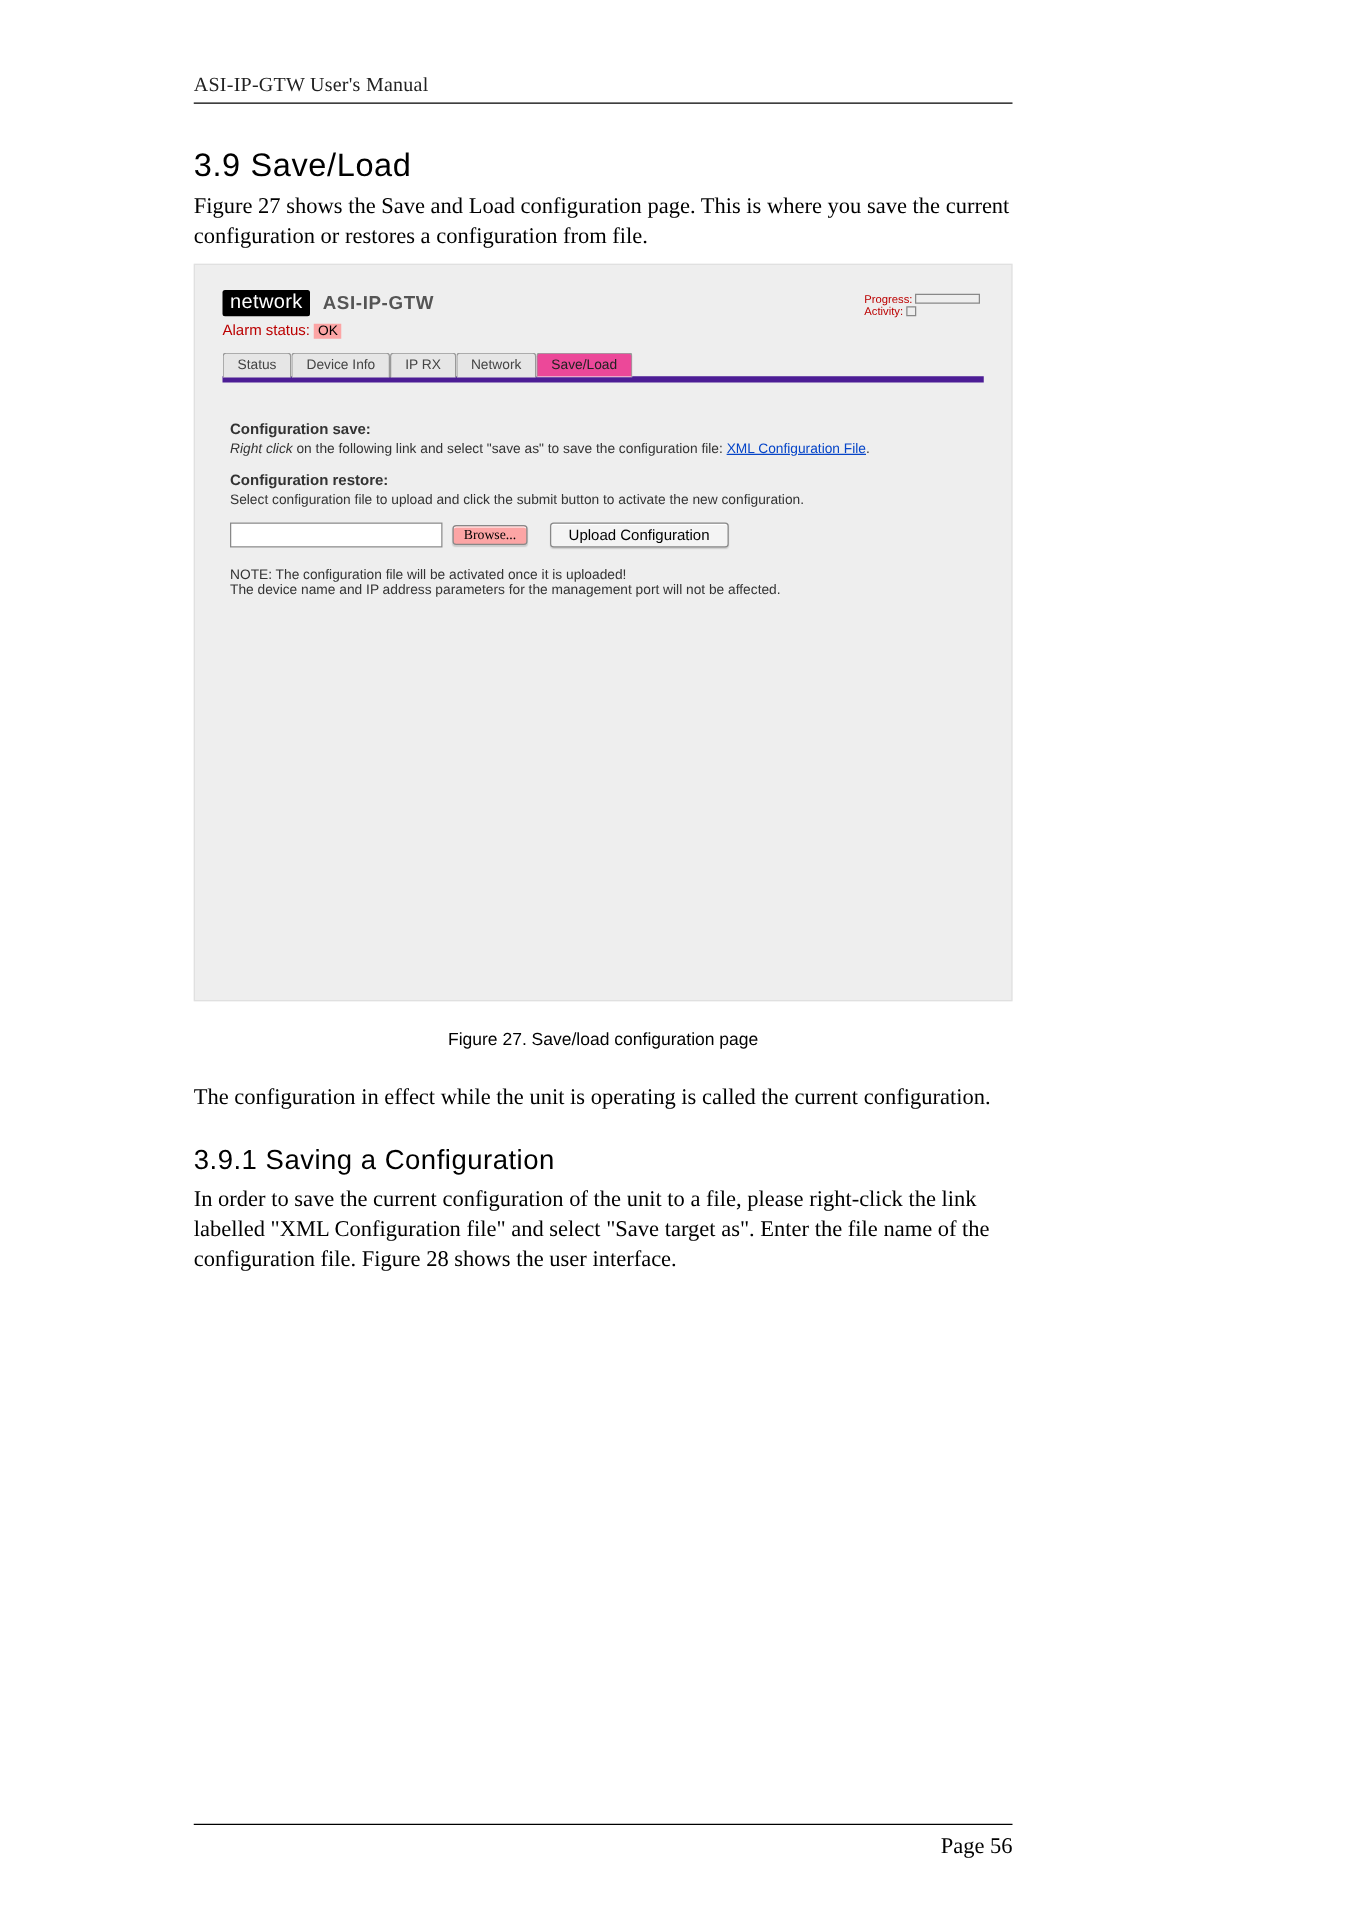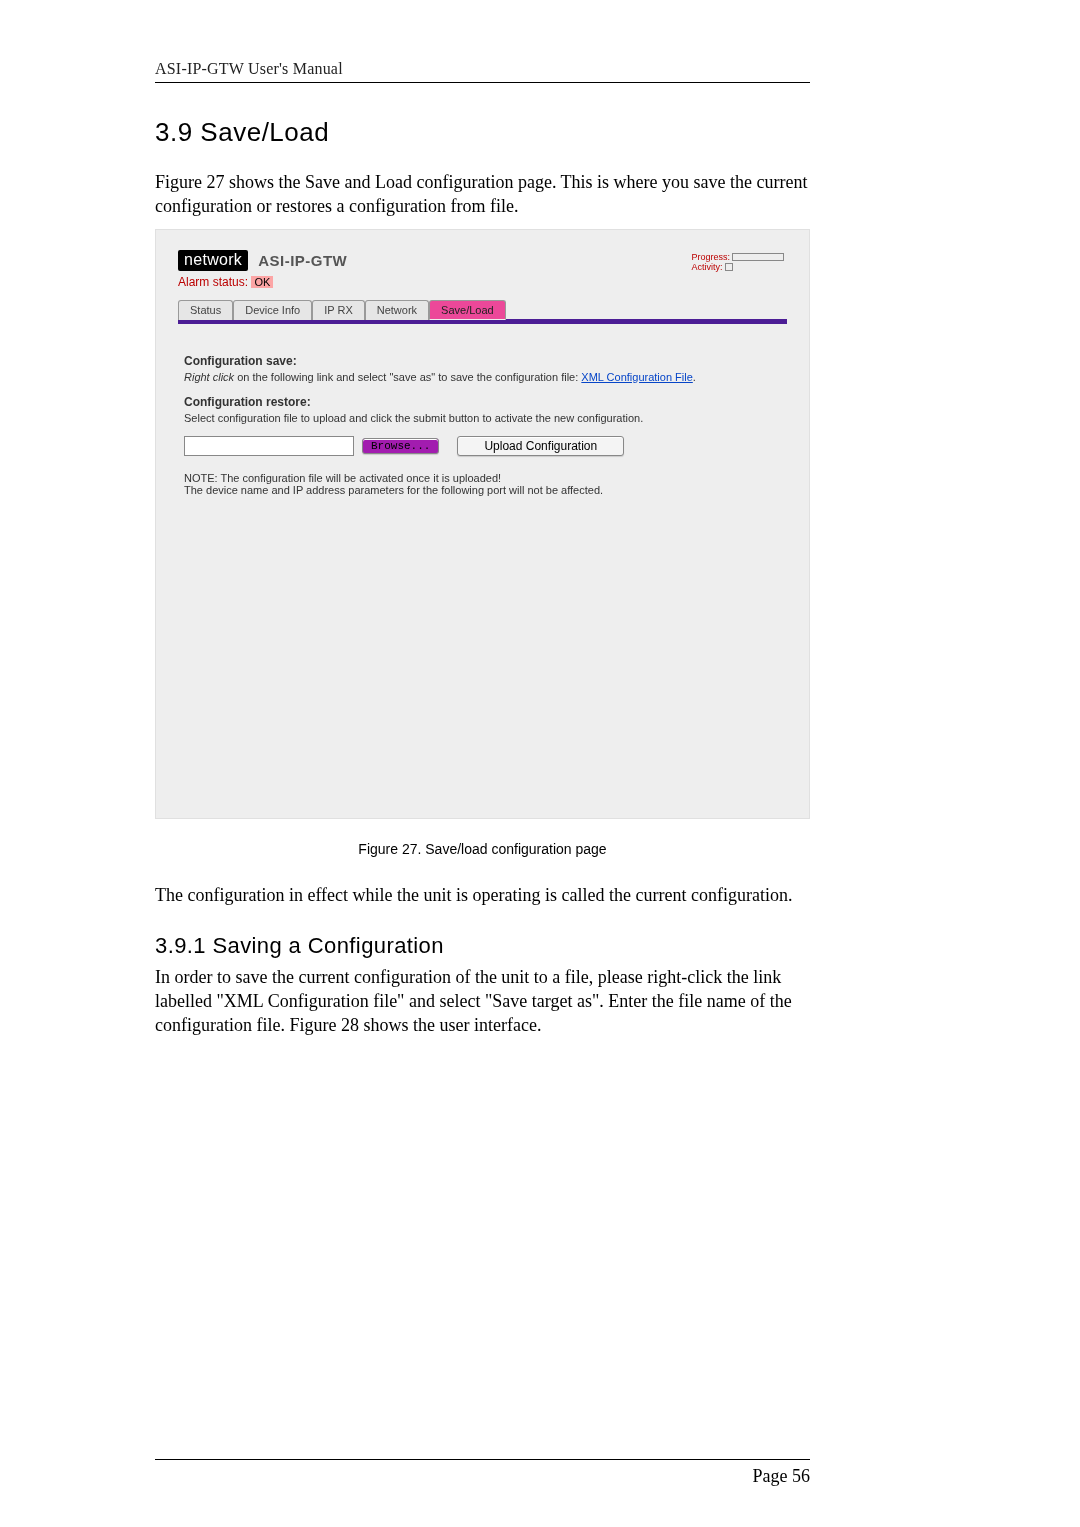--- a/index.html
+++ b/index.html
@@ -17,21 +17,21 @@
     color: #222;
     border-bottom: 1.5px solid #000;
     padding-bottom: 4px;
     margin-bottom: 34px;
     letter-spacing: 0.2px;
   }
   h2.section-title {
     font-family: Verdana, Arial, sans-serif;
     font-size: 26px;
     font-weight: 400;
-    margin-bottom: 22px;
+    margin-bottom: 4px;
     letter-spacing: 0.5px;
   }
   p.body {
     font-family: Georgia, serif;
     font-size: 18px;
     line-height: 1.35;
     margin-bottom: 10px;
   }
   .screenshot-wrap {
     background: #eeeeee;
@@ -154,36 +154,36 @@
     gap: 8px;
     margin: 12px 0 16px 0;
   }
   .file-box {
     width: 170px;
     height: 20px;
     background: #fff;
     border: 1px solid #888;
   }
   .browse-btn {
-    font-family: Liberation Mono, monospace;
-    font-size: 11px;
-    background: #a21caf;
+    font-family: Liberation Serif, serif;
+    font-size: 11px;
+    background: #fca5a5;
     border: 1px solid #888;
     border-radius: 3px;
     padding: 1px 8px;
     box-shadow: inset 0 1px 0 #fff, 0 1px 1px rgba(0,0,0,0.15);
     cursor: pointer;
   }
   .upload-btn {
     font-family: Arial, sans-serif;
     font-size: 12px;
     background: #f4f4f4;
     border: 1px solid #888;
     border-radius: 3px;
-    padding: 2px 26px;
+    padding: 2px 14px;
     margin-left: 10px;
     box-shadow: inset 0 1px 0 #fff, 0 1px 1px rgba(0,0,0,0.15);
     cursor: pointer;
   }
   .figure-caption {
     text-align: center;
     font-family: Arial, Helvetica, sans-serif;
     font-size: 14px;
     margin: 22px 0 26px 0;
     color: #000;
@@ -249,21 +249,21 @@
       <p>Select configuration file to upload and click the submit button to activate the new configuration.</p>
 
       <div class="upload-row">
         <div class="file-box"></div>
         <button class="browse-btn">Browse...</button>
         <button class="upload-btn">Upload Configuration</button>
       </div>
 
       <p>
         <span>NOTE: The configuration file will be activated once it is uploaded!</span><br>
-        <span>The device name and IP address parameters for the following port will not be affected.</span>
+        <span>The device name and IP address parameters for the management port will not be affected.</span>
       </p>
     </div>
   </div>
 
   <div class="figure-caption">Figure 27. Save/load configuration page</div>
 
   <p class="body">The configuration in effect while the unit is operating is called the current configuration.</p>
 
   <h3 class="subsection">3.9.1 Saving a Configuration</h3>
   <p class="body">In order to save the current configuration of the unit to a file, please right-click the link labelled "XML Configuration file" and select "Save target as". Enter the file name of the configuration file. Figure 28 shows the user interface.</p>

